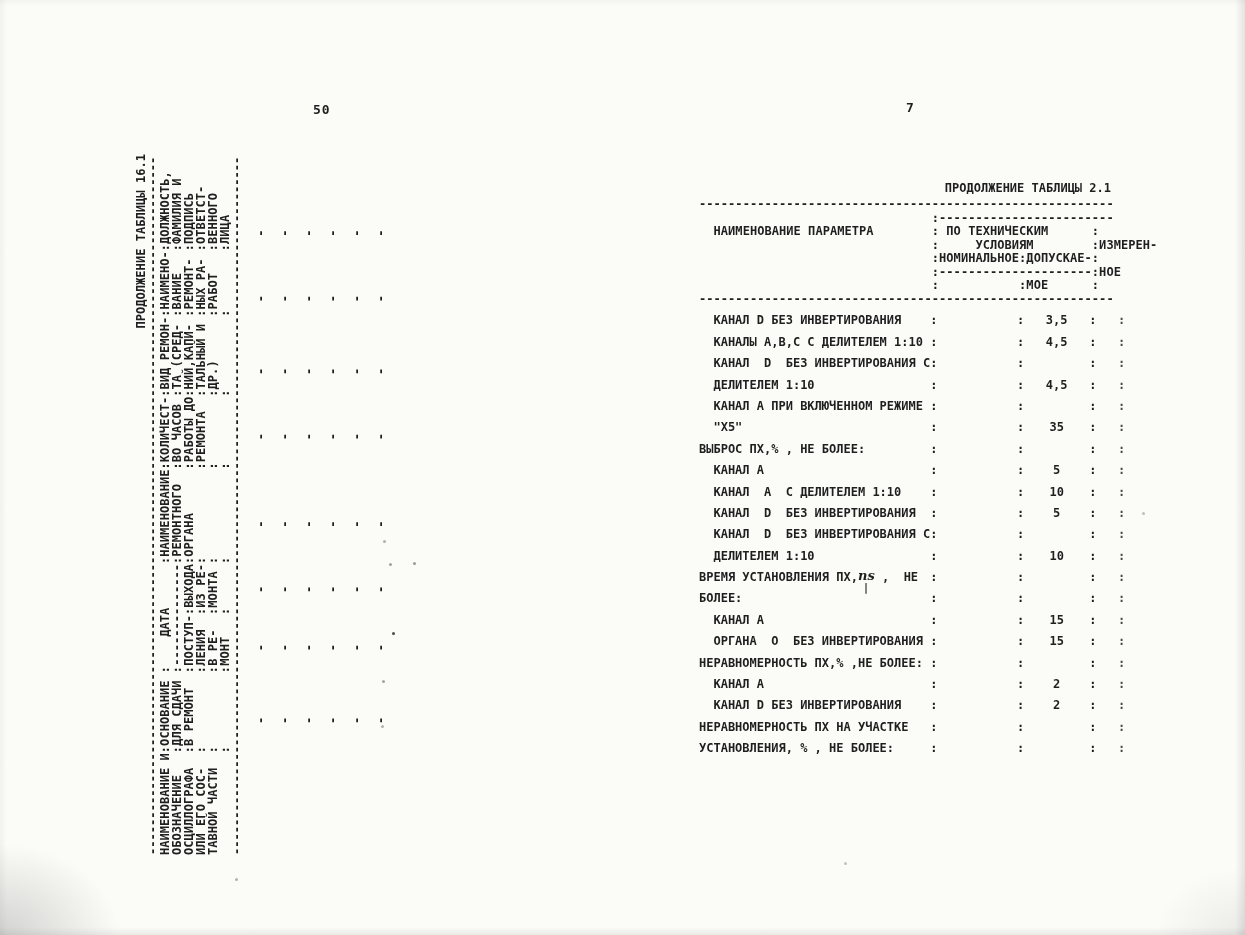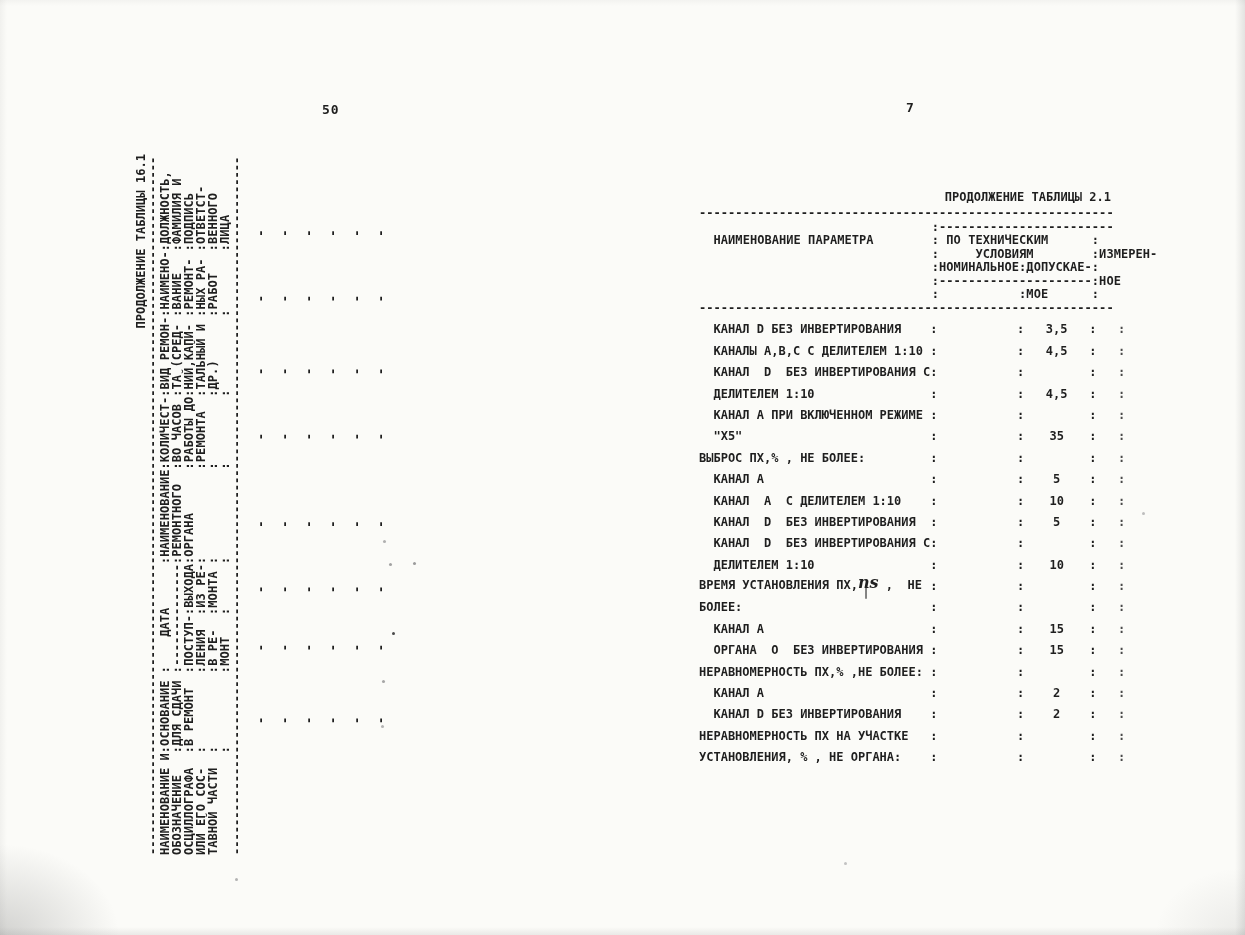--- a/index.html
+++ b/index.html
@@ -28,57 +28,57 @@
       21px -70px 0 #9b9b9b,
       -3px -69px 0 #a2a2a2,
       -9px -92px 0 #b0b0b0,
       -10px 48px 0 #a6a6a6,
       -11px 93px 0 #b4b4b4,
       750px -120px 0 #bdbdbd,
       -157px 246px 0 #b2b2b2,
       452px 230px 0 #c2c2c2;
   }
   .pagenum{position:absolute;font-size:13px;line-height:14px;letter-spacing:1px;}
-  #pn-left{left:322px;top:103px;}
+  #pn-left{left:313px;top:103px;}
   #pn-right{left:906px;top:101px;}
 
   
   .left-table{
     position:absolute;left:135px;top:855px;width:705px;
     transform:rotate(-90deg);
     transform-origin:0 0;
   }
   .left-table .tline{
     font-size:12px;line-height:12px;height:12px;white-space:pre;
     letter-spacing:0.05px;
   }
   .left-table .rightline{width:701px;text-align:right;}
 
   
-  .right-table{position:absolute;left:699px;top:191px;}
+  .right-table{position:absolute;left:699px;top:182px;}
   .rtitle{
     font-size:12px;line-height:13px;height:13px;white-space:pre;
     width:412px;text-align:right;padding-right:30px;margin-bottom:3px;
   }
   #right-header .tline{
     font-size:12px;line-height:13.5px;height:13.5px;white-space:pre;
     letter-spacing:0.05px;
   }
   #right-rows{margin-top:0px;}
   .trow{display:flex;align-items:flex-end;height:21.4px;font-size:12px;white-space:pre;}
   .cell{display:inline-block;white-space:pre;overflow:visible;}
   .cname{width:32ch;}
   .cnom{width:11ch;}
   .cval{width:9ch;text-align:center;}
   .cmeas{width:3ch;}
   .sep{display:inline-block;}
   .sep.last{opacity:0.8;}
   .hand{
     font-family:"DejaVu Serif",serif;font-style:italic;font-weight:bold;
-    font-size:16px;position:relative;display:inline-block;transform:translateY(-1px);
+    font-size:13px;position:relative;display:inline-block;transform:translateY(-1px);
   }
   .trow.has-hand .hand::after{
     content:"|";
     position:absolute;left:5px;top:14px;
     font-family:"DejaVu Sans Mono",monospace;font-style:normal;
     font-size:10px;font-weight:bold;
   }
 </style>
 </head>
 <body>
@@ -143,17 +143,17 @@
         <div class="trow"><span class="cell cname"><span>  КАНАЛ  D  БЕЗ ИНВЕРТИРОВАНИЯ С</span><span class="hand"></span><span></span></span><span class="sep">:</span><span class="cell cnom"></span><span class="sep">:</span><span class="cell cval"></span><span class="sep">:</span><span class="cell cmeas"></span><span class="sep last">:</span></div>
         <div class="trow"><span class="cell cname"><span>  ДЕЛИТЕЛЕМ 1:10</span><span class="hand"></span><span></span></span><span class="sep">:</span><span class="cell cnom"></span><span class="sep">:</span><span class="cell cval">10</span><span class="sep">:</span><span class="cell cmeas"></span><span class="sep last">:</span></div>
         <div class="trow has-hand"><span class="cell cname"><span>ВРЕМЯ УСТАНОВЛЕНИЯ ПХ,</span><span class="hand">ns</span><span> ,  НЕ</span></span><span class="sep">:</span><span class="cell cnom"></span><span class="sep">:</span><span class="cell cval"></span><span class="sep">:</span><span class="cell cmeas"></span><span class="sep last">:</span></div>
         <div class="trow"><span class="cell cname"><span>БОЛЕЕ:</span><span class="hand"></span><span></span></span><span class="sep">:</span><span class="cell cnom"></span><span class="sep">:</span><span class="cell cval"></span><span class="sep">:</span><span class="cell cmeas"></span><span class="sep last">:</span></div>
         <div class="trow"><span class="cell cname"><span>  КАНАЛ А</span><span class="hand"></span><span></span></span><span class="sep">:</span><span class="cell cnom"></span><span class="sep">:</span><span class="cell cval">15</span><span class="sep">:</span><span class="cell cmeas"></span><span class="sep last">:</span></div>
         <div class="trow"><span class="cell cname"><span>  ОРГАНА  О  БЕЗ ИНВЕРТИРОВАНИЯ</span><span class="hand"></span><span></span></span><span class="sep">:</span><span class="cell cnom"></span><span class="sep">:</span><span class="cell cval">15</span><span class="sep">:</span><span class="cell cmeas"></span><span class="sep last">:</span></div>
         <div class="trow"><span class="cell cname"><span>НЕРАВНОМЕРНОСТЬ ПХ,% ,НЕ БОЛЕЕ:</span><span class="hand"></span><span></span></span><span class="sep">:</span><span class="cell cnom"></span><span class="sep">:</span><span class="cell cval"></span><span class="sep">:</span><span class="cell cmeas"></span><span class="sep last">:</span></div>
         <div class="trow"><span class="cell cname"><span>  КАНАЛ А</span><span class="hand"></span><span></span></span><span class="sep">:</span><span class="cell cnom"></span><span class="sep">:</span><span class="cell cval">2</span><span class="sep">:</span><span class="cell cmeas"></span><span class="sep last">:</span></div>
         <div class="trow"><span class="cell cname"><span>  КАНАЛ D БЕЗ ИНВЕРТИРОВАНИЯ</span><span class="hand"></span><span></span></span><span class="sep">:</span><span class="cell cnom"></span><span class="sep">:</span><span class="cell cval">2</span><span class="sep">:</span><span class="cell cmeas"></span><span class="sep last">:</span></div>
         <div class="trow"><span class="cell cname"><span>НЕРАВНОМЕРНОСТЬ ПХ НА УЧАСТКЕ</span><span class="hand"></span><span></span></span><span class="sep">:</span><span class="cell cnom"></span><span class="sep">:</span><span class="cell cval"></span><span class="sep">:</span><span class="cell cmeas"></span><span class="sep last">:</span></div>
-        <div class="trow"><span class="cell cname"><span>УСТАНОВЛЕНИЯ, % , НЕ ОРГАНА:</span><span class="hand"></span><span></span></span><span class="sep">:</span><span class="cell cnom"></span><span class="sep">:</span><span class="cell cval"></span><span class="sep">:</span><span class="cell cmeas"></span><span class="sep last">:</span></div>
+        <div class="trow"><span class="cell cname"><span>УСТАНОВЛЕНИЯ, % , НЕ БОЛЕЕ:</span><span class="hand"></span><span></span></span><span class="sep">:</span><span class="cell cnom"></span><span class="sep">:</span><span class="cell cval"></span><span class="sep">:</span><span class="cell cmeas"></span><span class="sep last">:</span></div>
       </div>
   </div>
 
 </div>
 
 </body></html>

